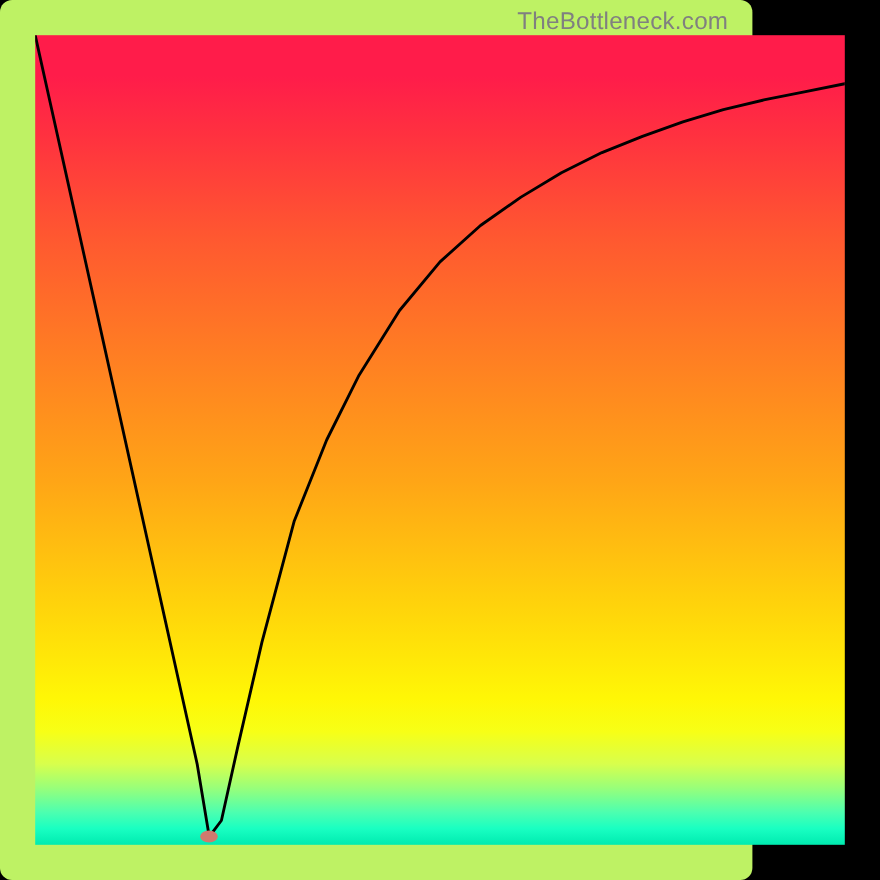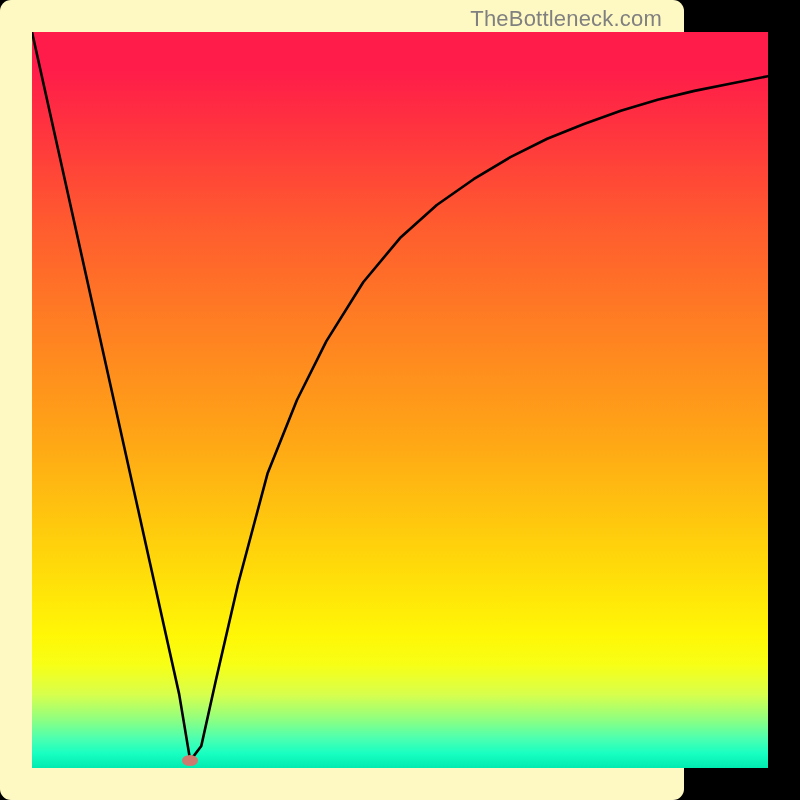--- a/index.html
+++ b/index.html
@@ -10,21 +10,21 @@
     background: #000;
     overflow: hidden;
     font-family: Arial, Helvetica, sans-serif;
   }
   .frame {
     position: absolute;
     left: 0;
     top: 0;
     width: 684px;
     height: 800px;
-    background: #fef9c3;
+    background: #bef264;
     border-radius: 11px;
   }
   .plot-area {
     position: absolute;
     left: 32px;
     top: 32px;
     width: 736px;
     height: 736px;
     background: linear-gradient(to bottom,
       #ff1c4a 0%,

